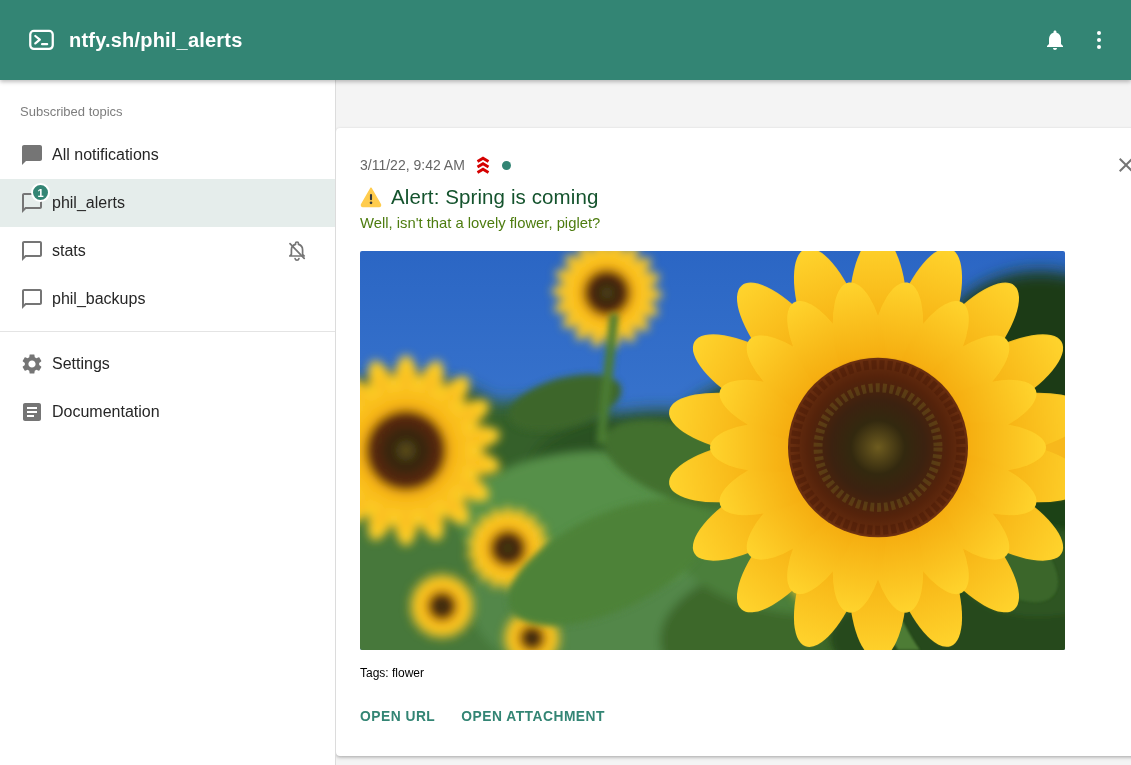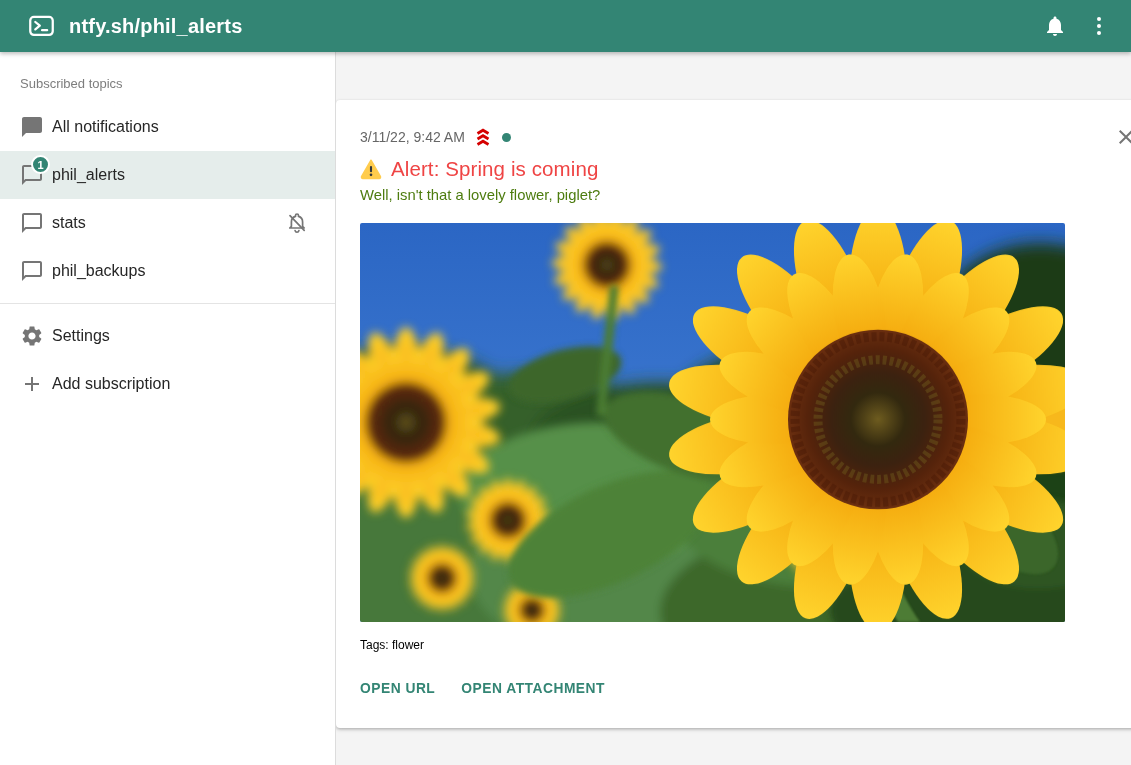--- a/index.html
+++ b/index.html
@@ -1,20 +1,20 @@
 <!DOCTYPE html>
 <html><head>
 <meta charset="utf-8">
 <style>
   * { margin:0; padding:0; box-sizing:border-box; }
   html,body { width:1131px; height:765px; font-family:"Liberation Sans", sans-serif; background:#f4f4f4; overflow:hidden; }
   .screen { width:1131px; height:765px; display:flex; flex-direction:column; }
 
   
-  .appbar { height:52px; background:#338574; display:flex; align-items:center; padding:0 10px 0 28px;
+  .appbar { height:80px; background:#338574; display:flex; align-items:center; padding:0 10px 0 28px;
             box-shadow:0 2px 4px rgba(0,0,0,.25); position:relative; z-index:5; flex:0 0 auto; }
   .appbar .logo { width:27px; height:27px; flex:0 0 auto; }
   .appbar .title { color:#ffffff; font-size:20px; font-weight:700; margin-left:14px; letter-spacing:.2px; }
   .appbar .spacer { flex:1; }
   .iconbtn { width:44px; height:44px; display:flex; align-items:center; justify-content:center;
              border:none; background:transparent; cursor:pointer; border-radius:50%; }
 
   
   .content { flex:1; display:flex; min-height:0; }
 
@@ -34,21 +34,21 @@
   
   .main { flex:1; background:#f4f4f4; overflow:hidden; }
   .card { width:828px; margin:48px auto 0; background:#fff; border-radius:4px;
           box-shadow:0 1px 3px rgba(0,0,0,.2), 0 2px 4px rgba(0,0,0,.12);
           padding:26px 24px 30px; position:relative; }
   .meta-row { display:flex; align-items:center; color:#666; font-size:14px; }
   .meta-row .prio { width:24px; height:22px; margin-left:6px; }
   .meta-row .dot { width:9px; height:9px; border-radius:50%; background:#338574; margin-left:7px; }
   .title-row { display:flex; align-items:center; margin-top:9px; }
   .title-row .warn { width:22px; height:22px; margin-right:9px; flex:0 0 auto; }
-  .title-row .title { font-size:20.5px; color:#ef4444; letter-spacing:.1px; }
+  .title-row .title { font-size:20.5px; color:#14532d; letter-spacing:.1px; }
   .body-text { font-size:14.8px; color:#4d7c0f; margin-top:6px; }
   .attachment { margin-top:20px; width:705px; height:399px; border-radius:2px; overflow:hidden; cursor:pointer; }
   .attachment svg { display:block; width:705px; height:399px; }
   .tags { color:#000000; font-size:12px; margin-top:16px; }
   .actions { display:flex; gap:26px; margin-top:27px; }
   .textbtn { background:none; border:none; cursor:pointer; color:#338574; font-family:inherit;
              font-size:13.8px; font-weight:700; letter-spacing:.5px; padding:2px 0; }
   .closebtn { position:absolute; top:24px; right:24px; width:28px; height:28px; border:none;
               background:transparent; cursor:pointer; padding:0; }
 </style>
@@ -132,29 +132,29 @@
 
       <div class="nav-item">
         <span class="icon">
           <svg width="24" height="24" viewBox="0 0 24 24">
               <path fill="#757575" d="M19.14 12.94c.04-.3.06-.61.06-.94 0-.32-.02-.64-.07-.94l2.03-1.58c.18-.14.23-.41.12-.61l-1.92-3.32c-.12-.22-.37-.29-.59-.22l-2.39.96c-.5-.38-1.03-.7-1.62-.94l-.36-2.54c-.04-.24-.24-.41-.48-.41h-3.84c-.24 0-.43.17-.47.41l-.36 2.54c-.59.24-1.13.57-1.62.94l-2.39-.96c-.22-.08-.47 0-.59.22L2.74 8.87c-.12.21-.08.47.12.61l2.03 1.58c-.05.3-.09.63-.09.94s.02.64.07.94l-2.03 1.58c-.18.14-.23.41-.12.61l1.92 3.32c.12.22.37.29.59.22l2.39-.96c.5.38 1.03.7 1.62.94l.36 2.54c.05.24.24.41.48.41h3.84c.24 0 .44-.17.47-.41l.36-2.54c.59-.24 1.13-.56 1.62-.94l2.39.96c.22.08.47 0 .59-.22l1.92-3.32c.12-.22.07-.47-.12-.61l-2.01-1.58zM12 15.6c-1.98 0-3.6-1.62-3.6-3.6s1.62-3.6 3.6-3.6 3.6 1.62 3.6 3.6-1.62 3.6-3.6 3.6z"></path>
             </svg>
         </span>
         <span class="label">Settings</span>
       </div>
 
-
-      <div class="nav-item">
-        <span class="icon">
-          <svg width="24" height="24" viewBox="0 0 24 24">
-              <path fill="#757575" d="M19 13h-6v6h-2v-6H5v-2h6V5h2v6h6v2z"></path>
-            </svg>
-        </span>
-        <span class="label">Add subscription</span>
-      </div>
+      <div class="nav-item">
+        <span class="icon">
+          <svg width="24" height="24" viewBox="0 0 24 24">
+              <path fill="#757575" d="M19 3H5c-1.1 0-2 .9-2 2v14c0 1.1.9 2 2 2h14c1.1 0 2-.9 2-2V5c0-1.1-.9-2-2-2zm-5 14H7v-2h7v2zm3-4H7v-2h10v2zm0-4H7V7h10v2z"></path>
+            </svg>
+        </span>
+        <span class="label">Documentation</span>
+      </div>
+
     </nav>
 
     <main class="main">
       <section class="card">
 
         <button class="closebtn">
           <svg width="24" height="24" viewBox="0 0 24 24">
             <path fill="#757575" d="M19 6.41 17.59 5 12 10.59 6.41 5 5 6.41 10.59 12 5 17.59 6.41 19 12 13.41 17.59 19 19 17.59 13.41 12z"></path>
           </svg>
         </button>

